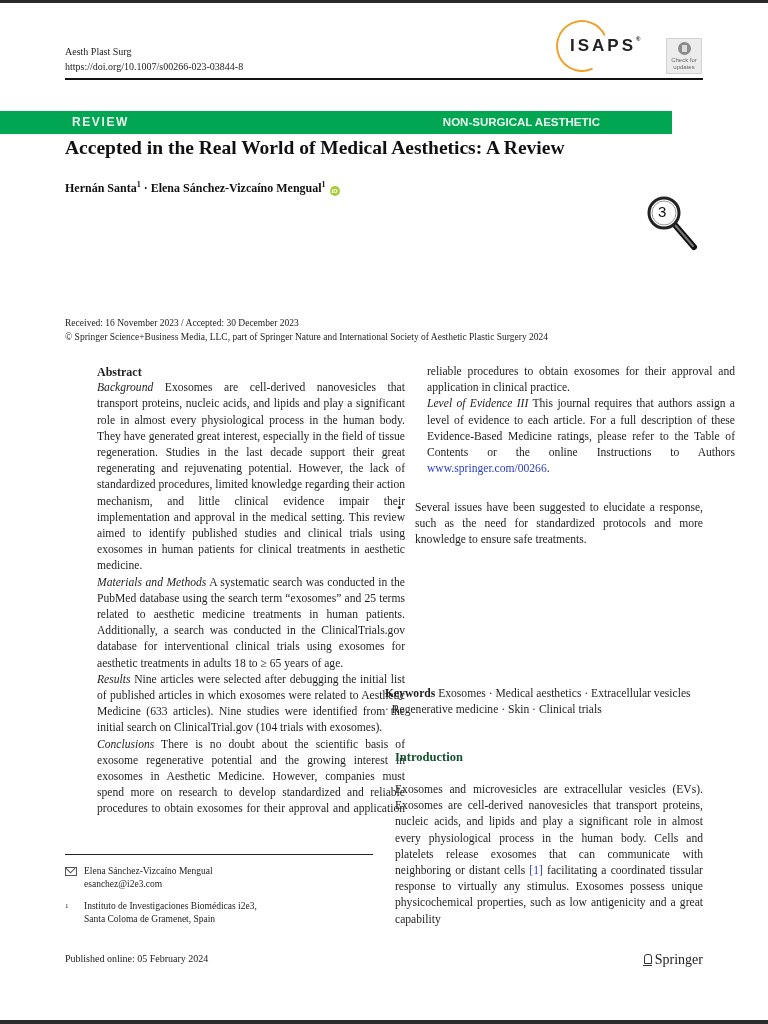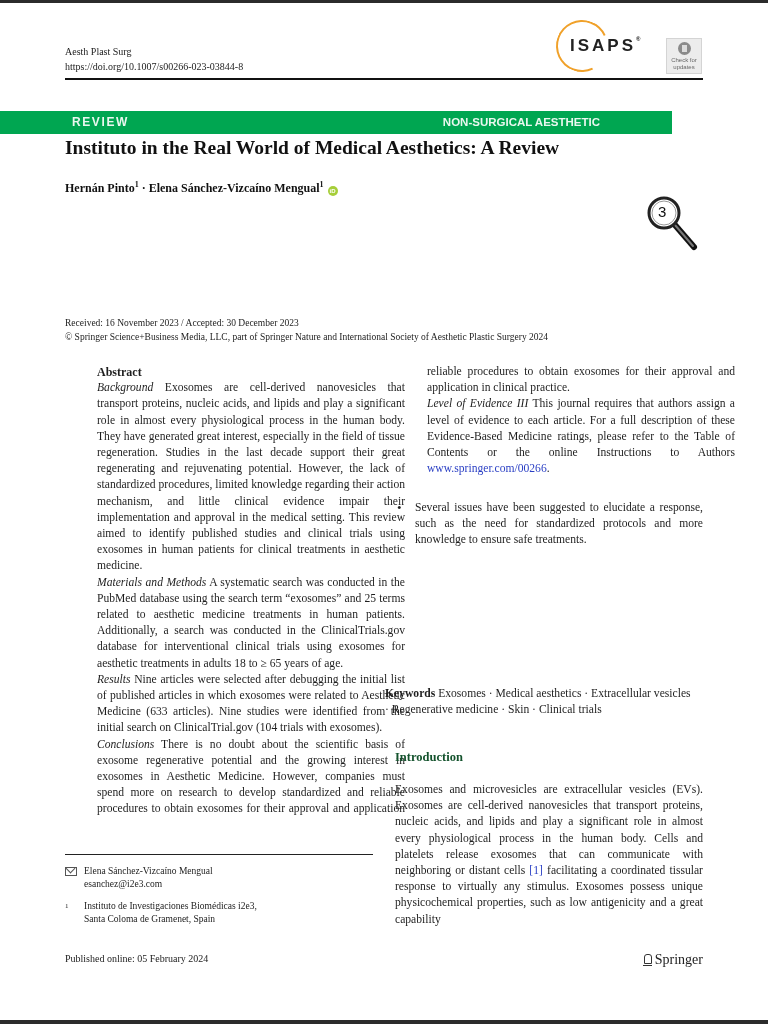--- a/index.html
+++ b/index.html
@@ -97,24 +97,24 @@
   <div>Check for</div>
   <div>updates</div>
 </div>
 
 <div class="header-rule"></div>
 <div class="green-band">
   <span class="band-left">REVIEW</span>
   <span class="band-right">NON-SURGICAL AESTHETIC</span>
 </div>
 
-<div class="title">Instituto in the Real World of Medical Aesthetics: A Review</div>
+<div class="title">Accepted in the Real World of Medical Aesthetics: A Review</div>
 
 <div class="authors">
-  <span>Hernán Pinto</span><sup>1</sup><span> · </span><span>Elena Sánchez-Vizcaíno Mengual</span><sup>1</sup>
+  <span>Hernán Santa</span><sup>1</sup><span> · </span><span>Elena Sánchez-Vizcaíno Mengual</span><sup>1</sup>
   <span class="orcid">iD</span>
 </div>
 
 <div class="magnifier">
   <svg width="60" height="60" viewBox="0 0 60 60">
     <line x1="33" y1="33" x2="52" y2="55" stroke="#111" stroke-width="6" stroke-linecap="round"></line>
     <line x1="33" y1="33" x2="51" y2="54" stroke="#777" stroke-width="2" stroke-linecap="round"></line>
     <circle cx="22" cy="21" r="15" fill="#fff" stroke="#222" stroke-width="3"></circle>
     <circle cx="22" cy="21" r="12" fill="none" stroke="#999" stroke-width="1"></circle>
   </svg>

